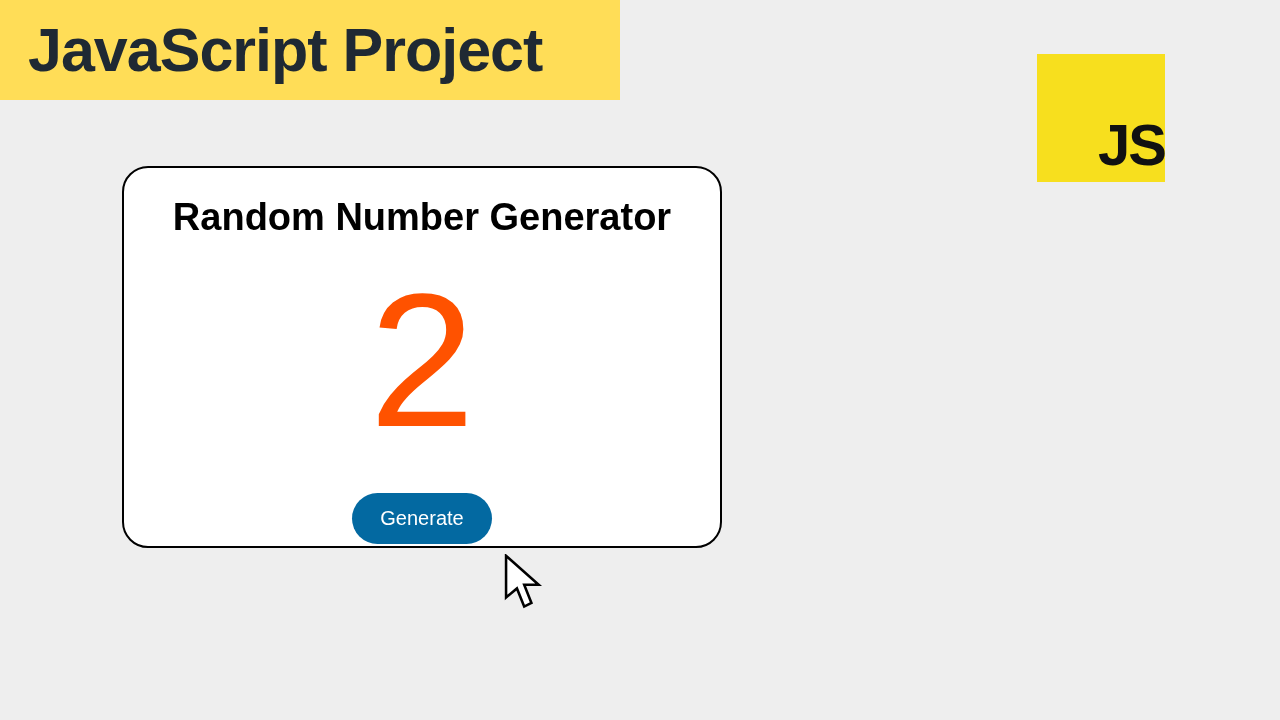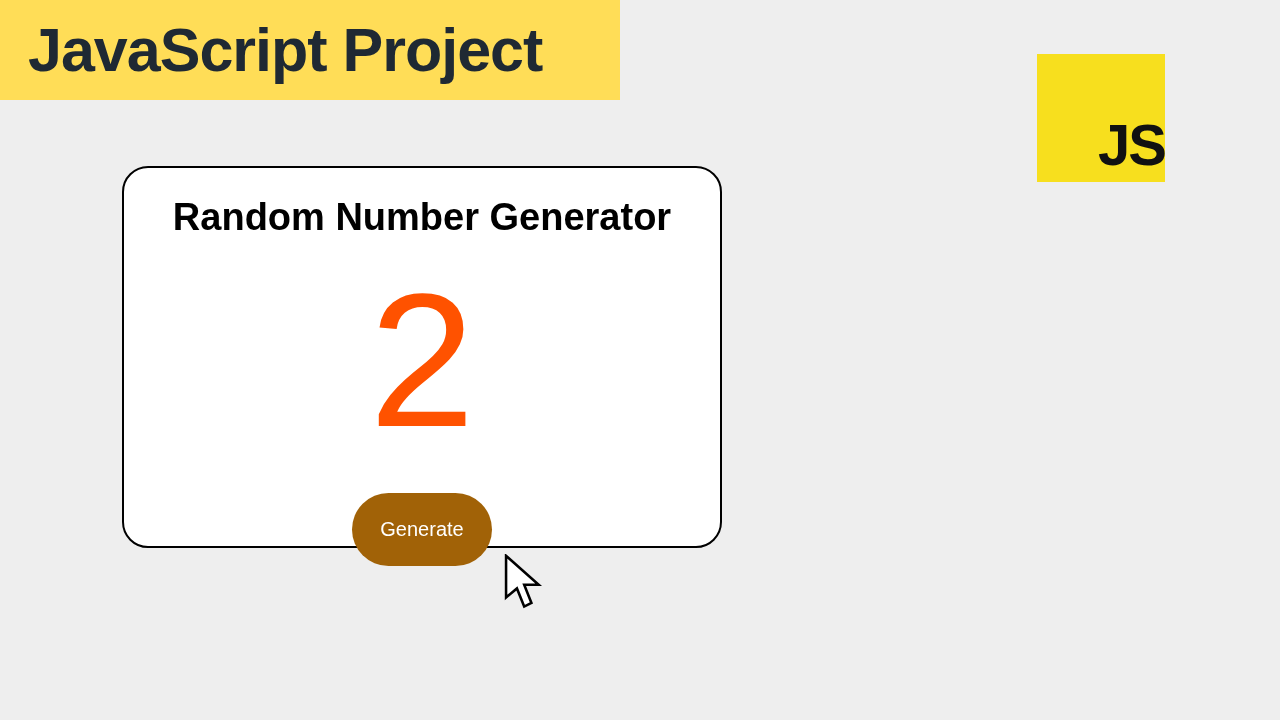--- a/index.html
+++ b/index.html
@@ -53,25 +53,25 @@
   .random-number {
     font-size: 190px;
     line-height: 1;
     color: #ff5200;
     font-weight: 400;
     margin-top: 26px;
     font-family: Arial, Helvetica, sans-serif;
   }
   .gen-btn {
     margin-top: 38px;
-    background: #a16207;
+    background: #0369a1;
     color: #ffffff;
     border: none;
     border-radius: 999px;
-    padding: 25px 28px;
+    padding: 14px 28px;
     font-size: 20px;
     cursor: pointer;
   }
 
   
   .cursor-icon {
     position: absolute;
     left: 504px;
     top: 554px;
     pointer-events: none;

